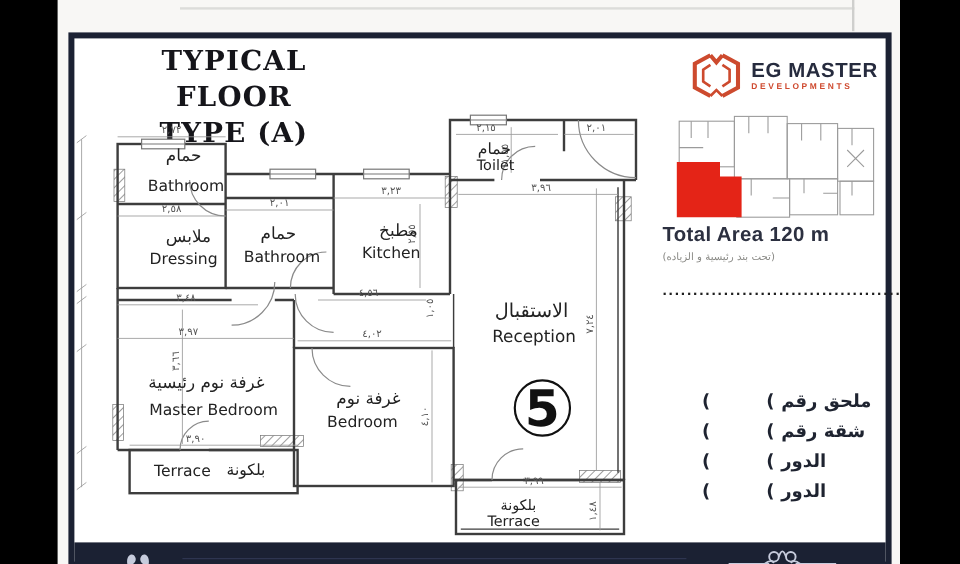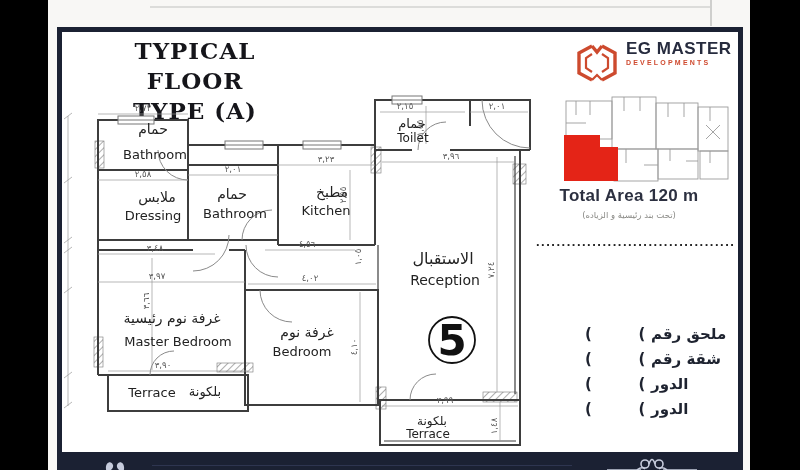--- a/index.html
+++ b/index.html
@@ -10,26 +10,26 @@
   .hairline-v{position:absolute;left:710px;top:0;width:2px;height:26px;background:#cfcfcd;}
   .frame{position:absolute;left:57px;top:27px;width:676px;height:436px;
          border:5px solid #1b2133;background:#ffffff;box-sizing:content-box;}
   .bottom-band{position:absolute;left:62px;top:452px;width:676px;height:18px;
                background:#1b2133;overflow:hidden;}
   .band-stripe{position:absolute;left:90px;top:13px;width:420px;height:1px;background:#2e3550;}
   .flourish{position:absolute;top:3px;}
   .title{position:absolute;left:95px;top:36px;width:200px;text-align:center;
          font-family:"DejaVu Serif",serif;font-weight:700;color:#15151a;
          font-size:23px;line-height:30px;letter-spacing:1px;}
-  .logo{position:absolute;left:575px;top:40px;display:flex;align-items:flex-start;}
+  .logo{position:absolute;left:575px;top:40px;display:flex;align-items:center;}
   .logo-text{margin-left:7px;}
   .logo-brand{font-size:17px;font-weight:700;color:#262b3e;letter-spacing:.5px;line-height:18px;}
   .logo-sub{font-size:7px;font-weight:700;color:#cf4a2f;letter-spacing:2.2px;line-height:9px;}
   .keyplan{position:absolute;left:560px;top:95px;}
-  .info{position:absolute;left:536px;top:186px;width:186px;text-align:center;color:#2c3040;}
+  .info{position:absolute;left:552px;top:186px;width:186px;text-align:left;color:#2c3040;}
   .total-area{font-size:17px;font-weight:700;letter-spacing:.3px;}
   .area-note{font-size:8.5px;color:#8a8a86;margin-top:4px;font-family:"DejaVu Sans",sans-serif;}
   .client{font-size:20px;color:#3c3c3c;margin-top:8px;font-family:"DejaVu Sans",sans-serif;}
   .dots{font-size:13px;font-weight:700;color:#1f1f1f;letter-spacing:1.5px;margin-top:14px;}
   .form{position:absolute;left:585px;top:321px;width:152px;
         font-family:"DejaVu Sans",sans-serif;font-size:15px;font-weight:700;color:#1e2330;}
   .form-row{display:flex;align-items:center;height:25px;}
   .form-row .sp{flex:1;}
   .form-row .p2{width:18px;text-align:center;}
   .form-row .lbl{min-width:86px;text-align:left;}

